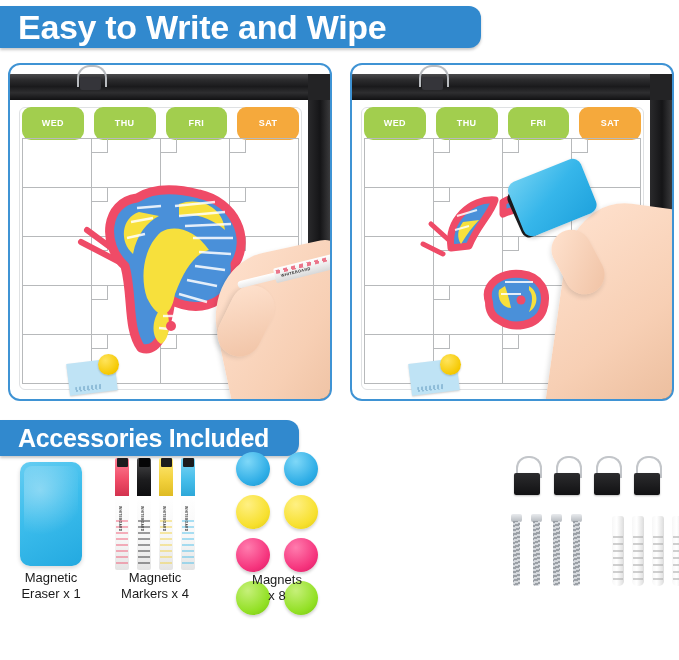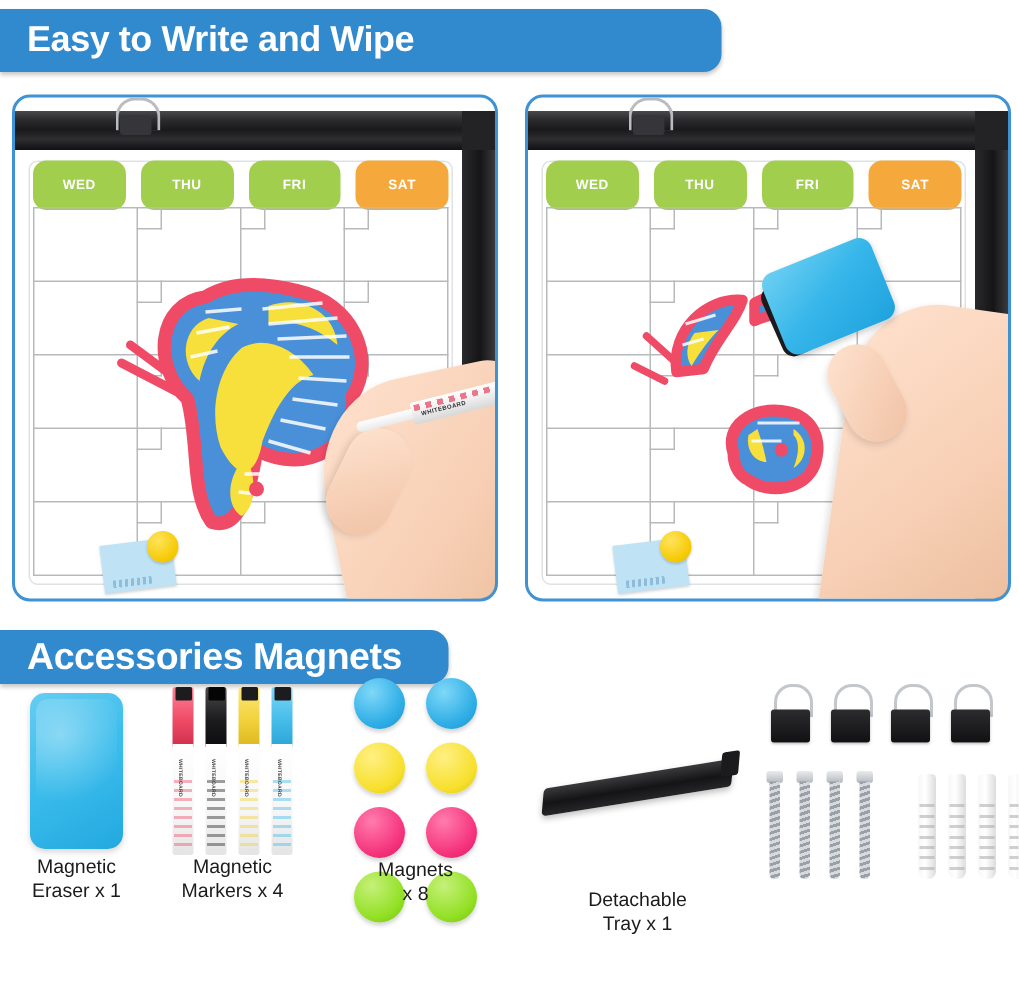--- a/index.html
+++ b/index.html
@@ -17,21 +17,21 @@
     background:#3189ce;
     color:#ffffff;
     font-weight:bold;
     display:flex;align-items:center;
     padding:0 16px 0 18px;
     border-radius:0 12px 12px 0;
     box-shadow:0 2px 3px rgba(0,0,0,.22);
     white-space:nowrap;
     letter-spacing:-0.3px;
   }
-  #banner-write{left:0;top:6px;height:42px;font-size:24px;width:447px;}
+  #banner-write{left:0;top:6px;height:42px;font-size:34px;width:447px;}
   #banner-acc{left:0;top:420px;height:36px;font-size:25px;width:265px;}
 
   
   .panel{
     position:absolute;
     top:63px;width:320px;height:334px;
     border:2px solid #3f93d4;
     border-radius:12px;
     background:#ffffff;
     overflow:hidden;
@@ -443,21 +443,21 @@
     <div class="hand" id="hand-erase"></div>
     <div class="hand" id="thumb-erase"></div>
     <div class="eraser">
       <div class="felt"></div>
       <div class="body"></div>
     </div>
   </div>
 </div>
 
 <div class="banner" id="banner-acc">
-  <span>Accessories Magnets</span>
+  <span>Accessories Included</span>
 </div>
 
 <div class="acc-row">
 
   <div class="acc" style="left:9px;top:6px;width:84px;">
     <div style="display:flex;justify-content:center;height:112px;align-items:center;">
       <div class="sponge"></div>
     </div>
     <div class="caption">Magnetic
 Eraser x 1</div>
@@ -510,27 +510,20 @@
         <div class="mag" style="background:radial-gradient(circle at 35% 28%,#ff7cae,#f5337c 65%,#d51a62);"></div>
         <div class="mag" style="background:radial-gradient(circle at 35% 28%,#ff7cae,#f5337c 65%,#d51a62);"></div>
         <div class="mag" style="background:radial-gradient(circle at 35% 28%,#c6f07a,#92e024 65%,#74bf12);"></div>
         <div class="mag" style="background:radial-gradient(circle at 35% 28%,#c6f07a,#92e024 65%,#74bf12);"></div>
       </div>
     </div>
     <div class="caption">Magnets
 x 8</div>
   </div>
 
-  <div class="acc" style="left:345px;top:6px;width:160px;">
-    <div style="display:flex;justify-content:center;align-items:center;height:134px;">
-      <div class="tray"></div>
-    </div>
-    <div class="caption">Detachable
-Tray x 1</div>
-  </div>
 
   <div class="acc" style="left:508px;top:4px;width:170px;">
     <div class="mount">
       <div class="hookset">
         <div class="hk">
             <div class="ring2"></div>
             <div class="pad"></div>
           </div>
         <div class="hk">
             <div class="ring2"></div>

